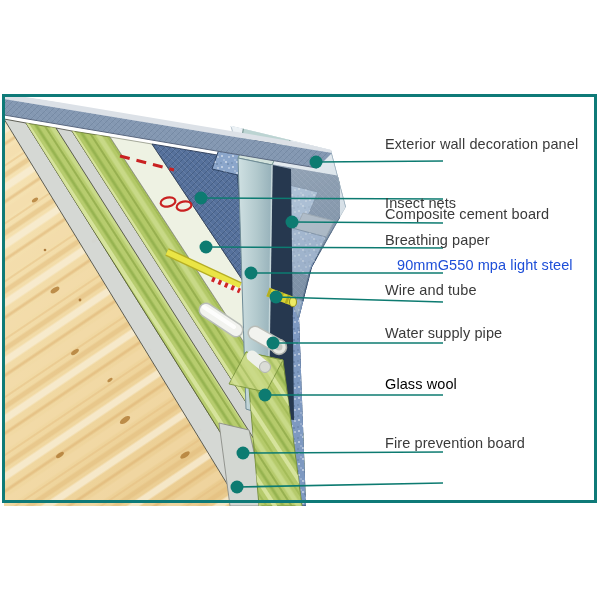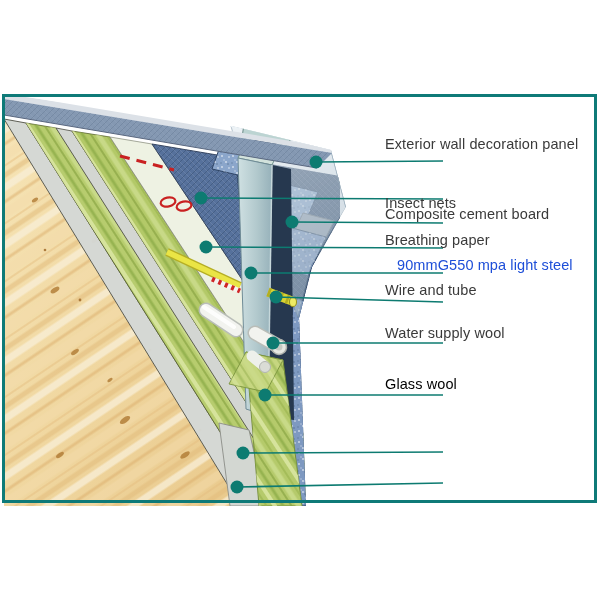--- a/index.html
+++ b/index.html
@@ -208,16 +208,17 @@
         <circle cx="237" cy="487" r="6.5" fill="#0d7b71"></circle>
       </g>
 </svg>
 
 <div class="lbl" style="left: 385px; top: 137px; color: rgb(58, 58, 58);">Exterior wall decoration panel</div>
 <div class="lbl" style="left: 385px; top: 196px; color: rgb(58, 58, 58);">Insect nets</div>
 <div class="lbl" style="left: 385px; top: 207px; color: rgb(58, 58, 58);">Composite cement board</div>
 <div class="lbl" style="left: 385px; top: 233px; color: rgb(58, 58, 58);">Breathing paper</div>
 <div class="lbl" style="left: 385px; top: 258px; color: #1d4ed8; margin-left: 12px;">90mmG550 mpa light steel</div>
 <div class="lbl" style="left: 385px; top: 283px; color: rgb(58, 58, 58); text-align: center;">Wire and tube</div>
-<div class="lbl" style="left: 385px; top: 326px; color: rgb(58, 58, 58);">Water supply wool</div>
+<div class="lbl" style="left: 385px; top: 326px; color: rgb(58, 58, 58);">Water supply pipe</div>
 <div class="lbl" style="left: 385px; top: 377px; color: #000000;">Glass wool</div>
+<div class="lbl" style="left: 385px; top: 436px; color: rgb(58, 58, 58);">Fire prevention board</div>
 
 </div>
 
 </body></html>

